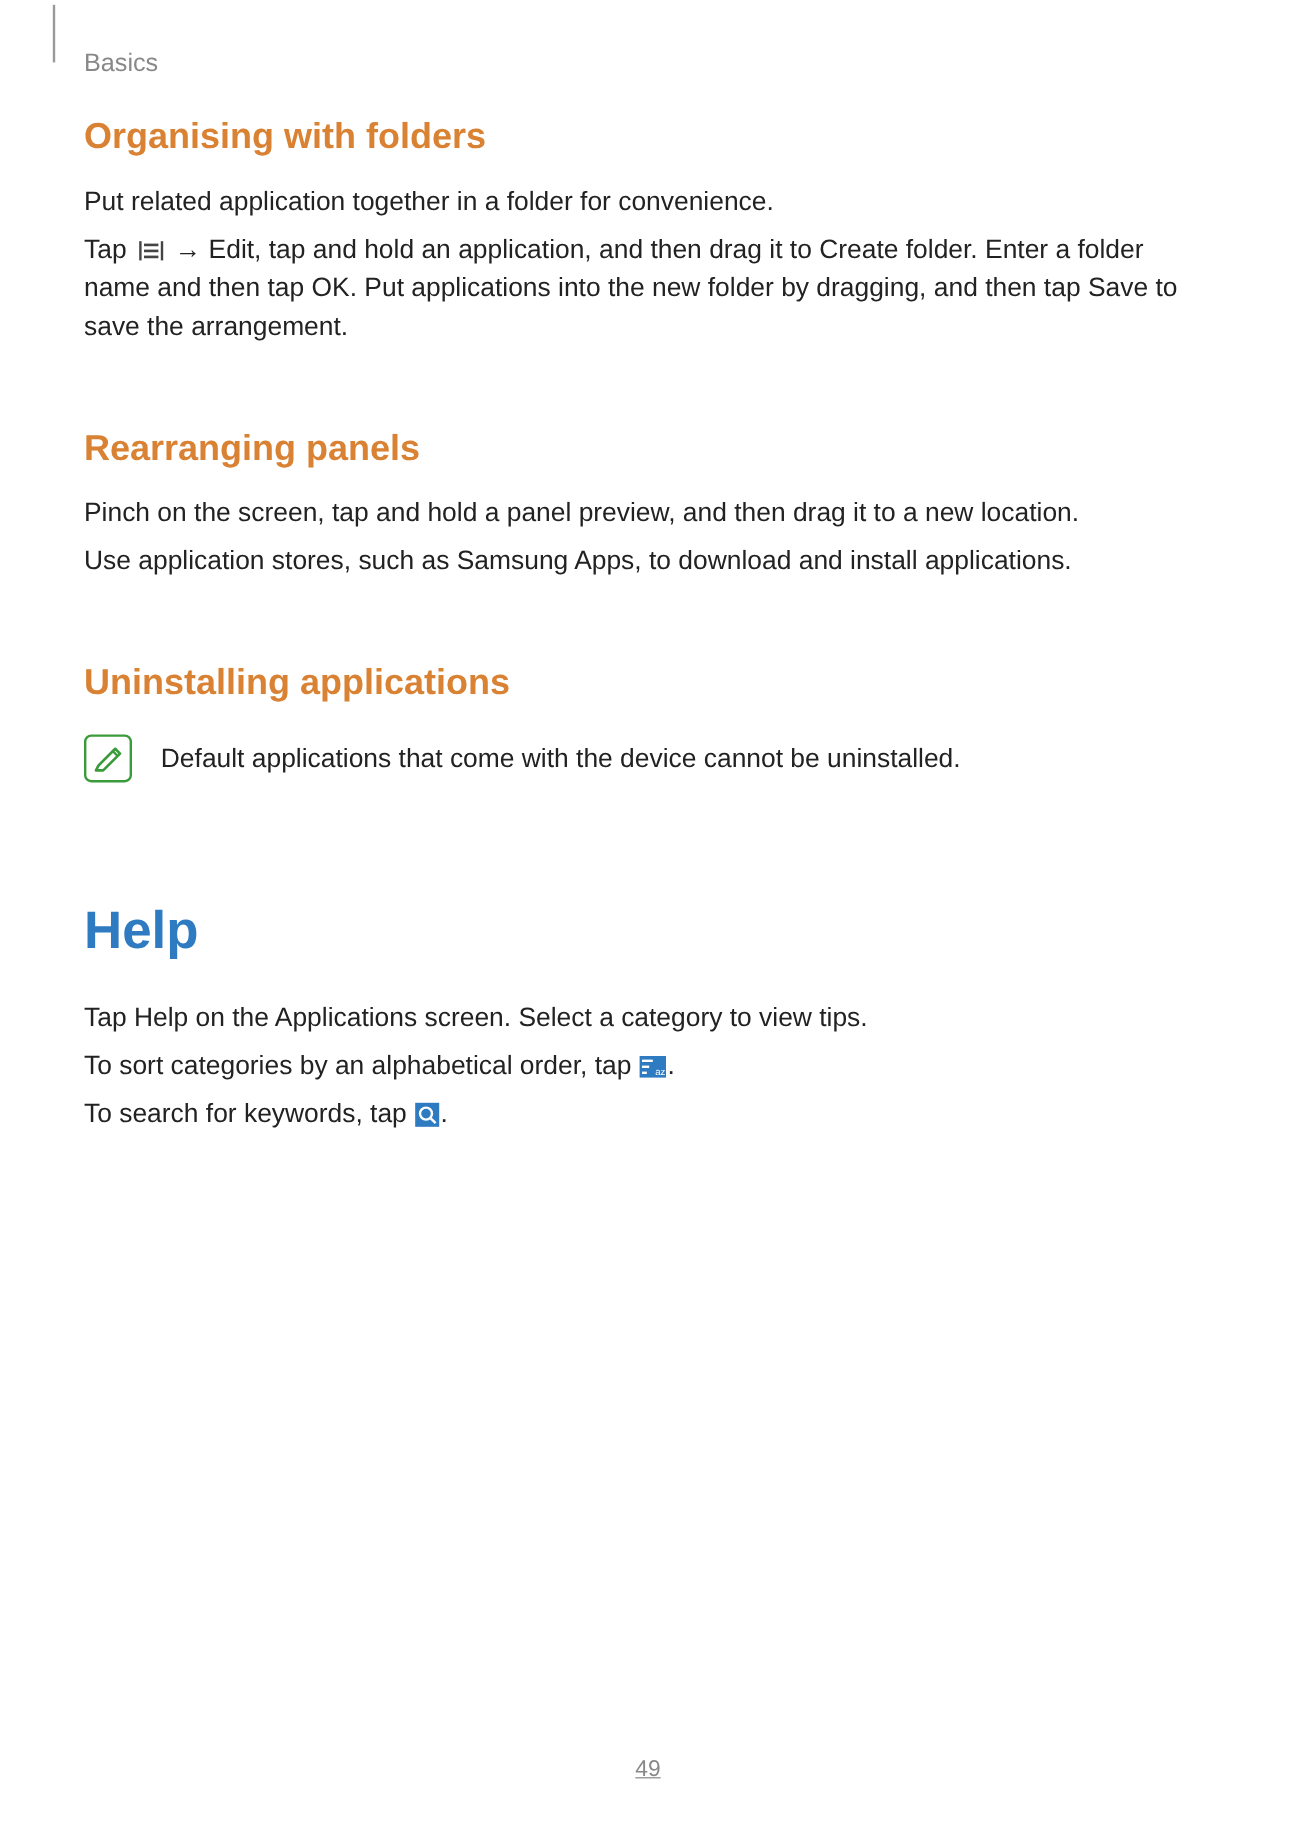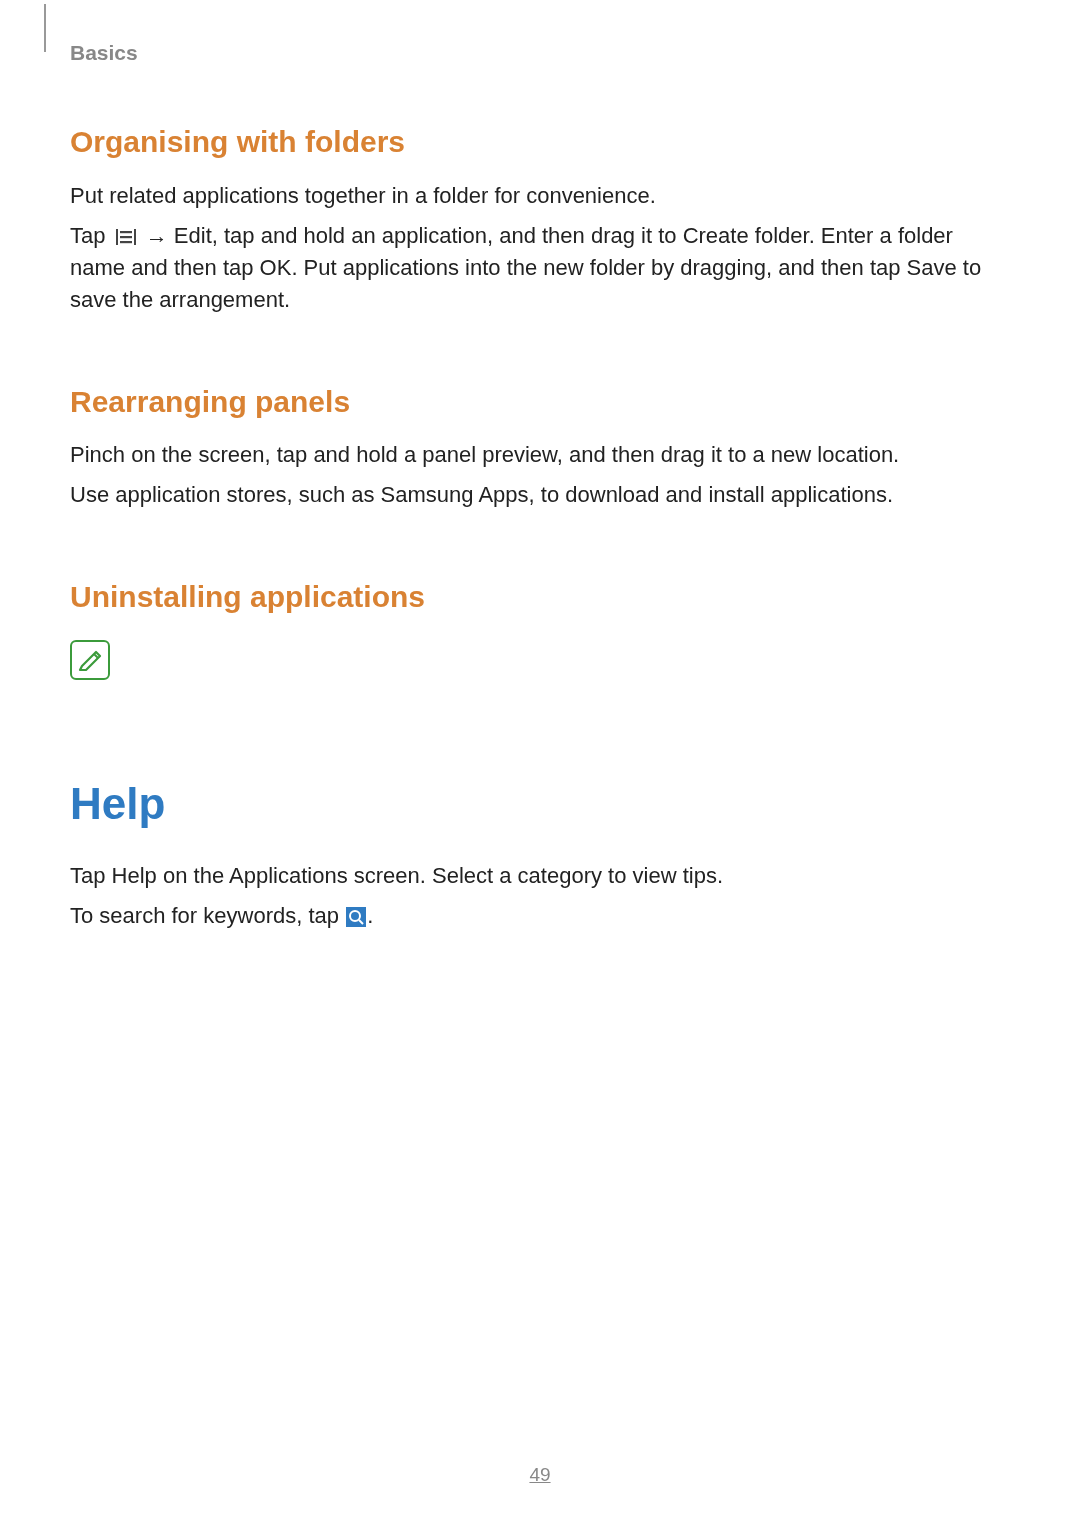--- a/index.html
+++ b/index.html
@@ -20,23 +20,22 @@
       position: absolute;
       left: 44px;
       top: 4px;
       width: 2px;
       height: 48px;
       background: #999;
     }
     .breadcrumb {
       color: #888;
       font-size: 21px;
-      margin-bottom: 52px;
+      margin-bottom: 24px;
       margin-left: 0;
-      font-weight: bold;
     }
     .h2orange {
       color: #d98233;
       font-size: 30px;
       font-weight: 700;
       margin-top: 64px;
       margin-bottom: 16px;
     }
     .h2orange.first {
       margin-top: 16px;
@@ -104,21 +103,21 @@
   </style>
 </head>
 <body>
 
 <div class="header-marker"></div>
 
 <div class="page">
   <div class="breadcrumb">Basics</div>
 
   <h2 class="h2orange first">Organising with folders</h2>
-  <p>Put related applications together in a folder for convenience.</p>
+  <p>Put related application together in a folder for convenience.</p>
   <p>
     <span>Tap </span><span class="inline-icon">
       <svg width="24" height="18" viewBox="0 0 24 18">
         <rect x="2" y="1" width="2" height="16" fill="#444"></rect>
         <rect x="20" y="1" width="2" height="16" fill="#444"></rect>
         <rect x="6" y="3" width="12" height="2.2" fill="#444"></rect>
         <rect x="6" y="8" width="12" height="2.2" fill="#444"></rect>
         <rect x="6" y="13" width="12" height="2.2" fill="#444"></rect>
       </svg>
     </span><span> → </span><span class="bold">Edit</span><span>, tap and hold an application, and then drag it to </span><span class="bold">Create folder</span><span>. Enter a folder name and then tap </span><span class="bold">OK</span><span>. Put applications into the new folder by dragging, and then tap </span><span class="bold">Save</span><span> to save the arrangement.</span>
@@ -132,25 +131,36 @@
   </p>
 
   <h2 class="h2orange">Uninstalling applications</h2>
   <div class="note-row">
     <div class="note-icon-box">
       <svg width="28" height="28" viewBox="0 0 28 28">
         <path d="M6 20 L20 6 L24 10 L10 24 L4 24 Z" fill="none" stroke="#3b9b3b" stroke-width="2.2" stroke-linejoin="round"></path>
         <path d="M18 8 L22 12" stroke="#3b9b3b" stroke-width="2"></path>
       </svg>
     </div>
+    <div>Default applications that come with the device cannot be uninstalled.</div>
   </div>
 
   <h1 class="h1blue">Help</h1>
   <p>
     <span>Tap </span><span class="bold">Help</span><span> on the Applications screen. Select a category to view tips.</span>
+  </p>
+  <p>
+    <span>To sort categories by an alphabetical order, tap </span><span class="sort-icon-box">
+      <svg width="22" height="18" viewBox="0 0 22 18" style="position:absolute;top:0;left:0;">
+        <rect x="2" y="3" width="9" height="2" fill="#fff"></rect>
+        <rect x="2" y="8" width="6" height="2" fill="#fff"></rect>
+        <rect x="2" y="13" width="4" height="2" fill="#fff"></rect>
+        <text x="13" y="16" font-size="8" fill="#fff" font-family="Arial">az</text>
+      </svg>
+    </span><span>.</span>
   </p>
   <p>
     <span>To search for keywords, tap </span><span class="search-icon-box">
       <svg width="20" height="20" viewBox="0 0 20 20" style="position:absolute;top:0;left:0;">
         <circle cx="9" cy="9" r="5" fill="none" stroke="#fff" stroke-width="2"></circle>
         <line x1="13" y1="13" x2="17" y2="17" stroke="#fff" stroke-width="2"></line>
       </svg>
     </span><span>.</span>
   </p>
 </div>

